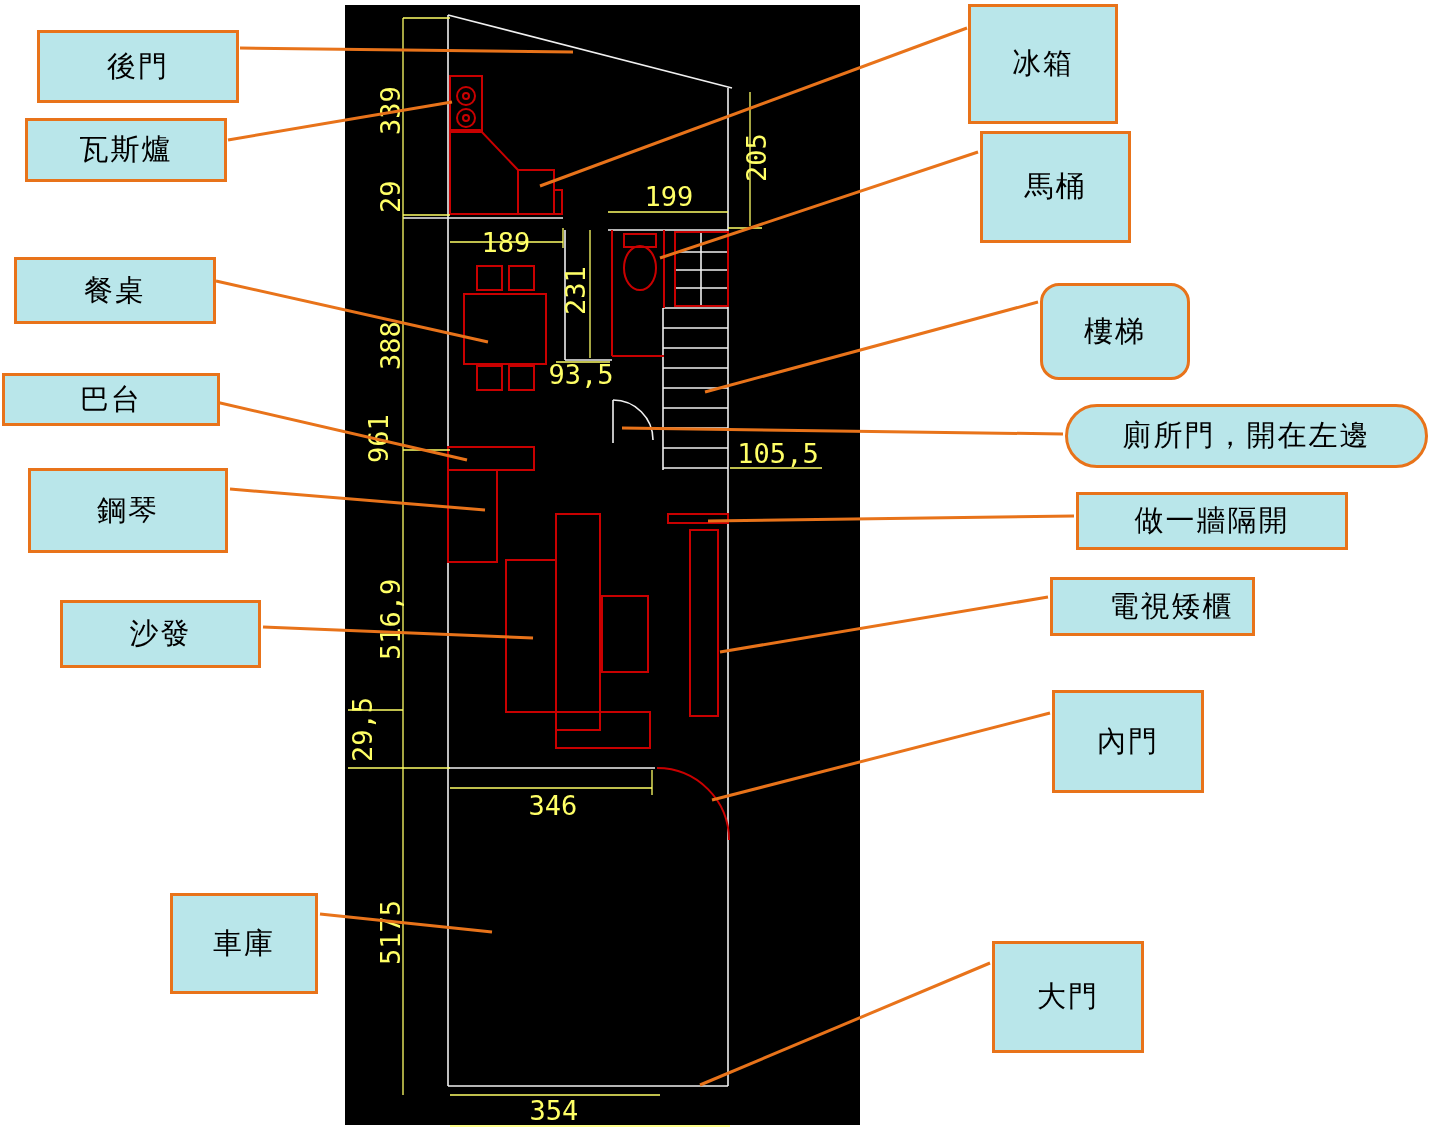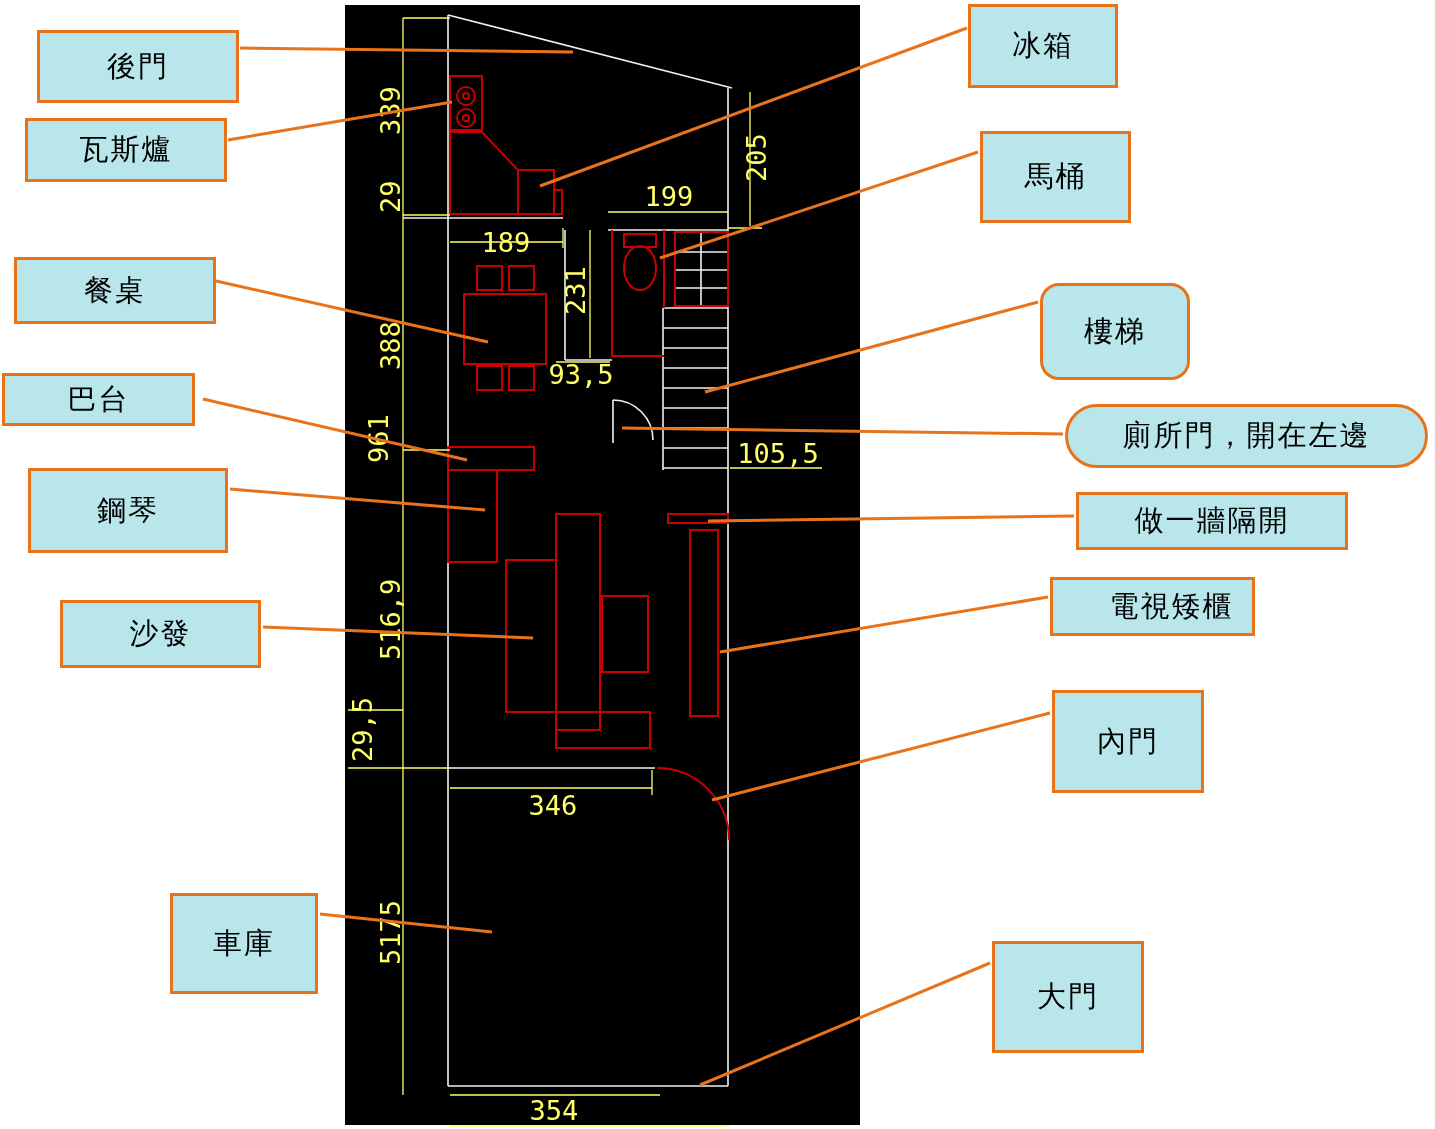--- a/index.html
+++ b/index.html
@@ -176,24 +176,24 @@
     <line class="leader" x1="1048" y1="597" x2="720" y2="652"></line>
     <line class="leader" x1="1050" y1="713" x2="712" y2="800"></line>
     <line class="leader" x1="320" y1="914" x2="492" y2="932"></line>
     <line class="leader" x1="990" y1="963" x2="700" y2="1085"></line>
   </g>
 </svg>
 
 <div class="label" style="left:37px;  top:30px;  width:202px; height:73px;">後門</div>
 <div class="label" style="left:25px;  top:118px; width:202px; height:64px;">瓦斯爐</div>
 <div class="label" style="left:14px;  top:257px; width:202px; height:67px;">餐桌</div>
-<div class="label" style="left:2px;   top:373px; width:193px; height:53px;">巴台</div>
+<div class="label" style="left:2px;   top:373px; width:218px; height:53px;">巴台</div>
 <div class="label" style="left:28px;  top:468px; width:200px; height:85px;">鋼琴</div>
 <div class="label" style="left:60px;  top:600px; width:201px; height:68px;">沙發</div>
 <div class="label" style="left:170px; top:893px; width:148px; height:101px;">車庫</div>
-<div class="label" style="left:968px; top:4px;   width:150px; height:84px;">冰箱</div>
-<div class="label" style="left:980px; top:131px; width:151px; height:92px;">馬桶</div>
+<div class="label" style="left:968px; top:4px;   width:150px; height:120px;">冰箱</div>
+<div class="label" style="left:980px; top:131px; width:151px; height:112px;">馬桶</div>
 <div class="label" style="left:1040px;top:283px; width:150px; height:97px;border-radius:19px;">樓梯</div>
 <div class="label" style="left:1065px;top:404px; width:363px; height:64px;border-radius:32px;">廁所門，開在左邊</div>
 <div class="label" style="left:1076px;top:492px; width:272px; height:58px;">做一牆隔開</div>
 <div class="label" style="left:1050px;top:577px; width:205px; height:59px;padding-left:38px;">電視矮櫃</div>
 <div class="label" style="left:1052px;top:690px; width:152px; height:103px;">內門</div>
 <div class="label" style="left:992px; top:941px; width:152px; height:112px;">大門</div>
 
 </body></html>

